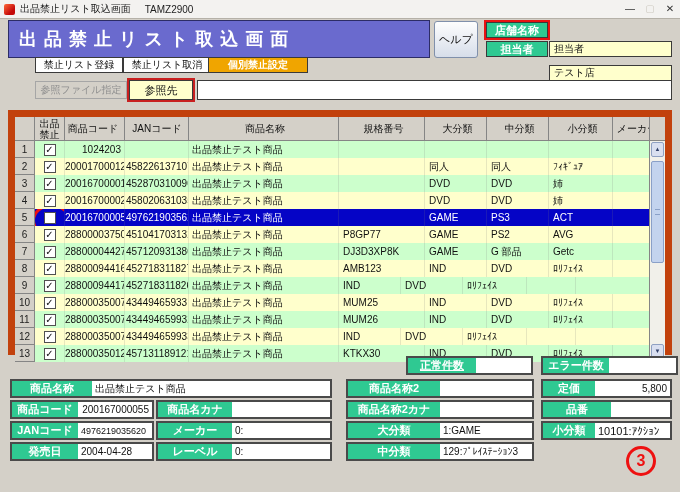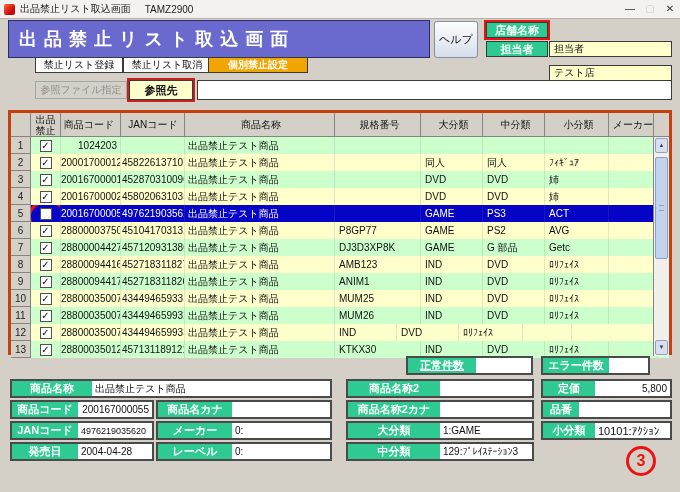--- a/index.html
+++ b/index.html
@@ -28,27 +28,27 @@
           font-size:10px;display:flex;align-items:center;padding:0 4px;}
   .red2{box-shadow:0 0 0 2px #e81212;}
   
   .tabbtn{position:absolute;top:57px;height:16px;background:#fff;border:1px solid #3a3a3a;
           box-sizing:border-box;font-size:10px;display:flex;align-items:center;justify-content:center;}
   .tabbtn.active{background:#f0a500;color:#fff;font-weight:bold;}
   
   .file-label{position:absolute;left:35px;top:81px;width:92px;height:18px;border:1px solid #a6a6a6;
               box-sizing:border-box;color:#8f8f8f;font-size:10px;display:flex;align-items:center;justify-content:center;}
   .browse-btn{position:absolute;left:129px;top:80px;width:64px;height:20px;background:#ffffcc;
-              border:1px solid #3a3a3a;box-sizing:border-box;font-size:11px;font-weight:bold;
+              border:1px solid #3a3a3a;box-sizing:border-box;font-size:11px;font-weight:normal;
               display:flex;align-items:center;justify-content:center;box-shadow:0 0 0 2px #c82020;}
   .path-field{position:absolute;left:197px;top:80px;width:475px;height:20px;background:#fff;
               border:1px solid #3a3a3a;box-sizing:border-box;font-size:10px;}
   
   .twrap{position:absolute;left:8px;top:110px;width:664px;height:245px;background:#fde047;
-         border:3px solid #c2410c;box-sizing:border-box;}
+         border:7px solid #c2410c;box-sizing:border-box;}
   .thead{display:flex;height:24px;background:#d4d0c8;width:647px;}
   .hcell{box-sizing:border-box;border-right:1px solid #858585;border-bottom:1px solid #858585;
          font-size:10px;display:flex;align-items:center;justify-content:center;text-align:center;
          white-space:pre-line;line-height:1.1;}
   .trow{display:flex;height:17px;}
   .cell{box-sizing:border-box;font-size:10px;line-height:17px;overflow:hidden;white-space:nowrap;
         border-right:1px solid rgba(120,120,120,0.18);}
   .c-num{width:20px;background:#d4d0c8;border-right:1px solid #858585;border-bottom:1px solid #858585;
          text-align:center;color:#222;}
   .c-chk{width:30px;display:flex;align-items:center;justify-content:center;position:relative;}
@@ -263,21 +263,20 @@
           <div class="cell c-mak"></div>
         </div>
         <div class="trow even">
           <div class="cell c-num">9</div>
           <div class="cell c-chk">
             <span class="cb on">✓</span>
           </div>
           <div class="cell c-code">288000944171</div>
           <div class="cell c-jan">4527183118269</div>
           <div class="cell c-name">出品禁止テスト商品</div>
-          <div class="cell c-kik">ANIM1</div>
           <div class="cell c-dai">IND</div>
           <div class="cell c-chu">DVD</div>
           <div class="cell c-sho">ﾛﾘﾌｪｲｽ</div>
           <div class="cell c-mak"></div>
         </div>
         <div class="trow odd">
           <div class="cell c-num">10</div>
           <div class="cell c-chk">
             <span class="cb on">✓</span>
           </div>
@@ -337,21 +336,21 @@
       <div class="sb-btn sb-up">▲</div>
       <div class="sb-thumb"></div>
       <div class="sb-btn sb-down">▼</div>
     </div>
   </div>
 
   <div class="fg" style="left:406px;top:356px;width:127px;">
     <span class="glabel" style="width:68px;text-decoration:underline;">正常件数</span>
     <span class="gfield"></span>
   </div>
-  <div class="fg" style="left:541px;top:356px;width:109px;">
+  <div class="fg" style="left:541px;top:356px;width:137px;">
     <span class="glabel" style="width:66px;">エラー件数</span>
     <span class="gfield"></span>
   </div>
 
   <div class="fg" style="left:10px;top:379px;width:322px;">
     <span class="glabel" style="width:80px;">商品名称</span>
     <span class="gfield">出品禁止テスト商品</span>
   </div>
   <div class="fg" style="left:10px;top:400px;width:144px;">
     <span class="glabel" style="width:66px;">商品コード</span>
@@ -393,21 +392,21 @@
   <div class="fg" style="left:346px;top:442px;width:188px;">
     <span class="glabel" style="width:92px;">中分類</span>
     <span class="gfield">129:ﾌﾟﾚｲｽﾃｰｼｮﾝ3</span>
   </div>
 
   <div class="fg" style="left:541px;top:379px;width:131px;">
     <span class="glabel" style="width:52px;">定価</span>
     <span class="gfield right">5,800</span>
   </div>
   <div class="fg" style="left:541px;top:400px;width:131px;">
-    <span class="glabel" style="width:36px;">品番</span>
+    <span class="glabel" style="width:68px;">品番</span>
     <span class="gfield"></span>
   </div>
   <div class="fg" style="left:541px;top:421px;width:131px;">
     <span class="glabel" style="width:52px;">小分類</span>
     <span class="gfield" style="font-size:11px;">10101:ｱｸｼｮﾝ</span>
   </div>
 
 
   <div class="step-circle">3</div>
 

